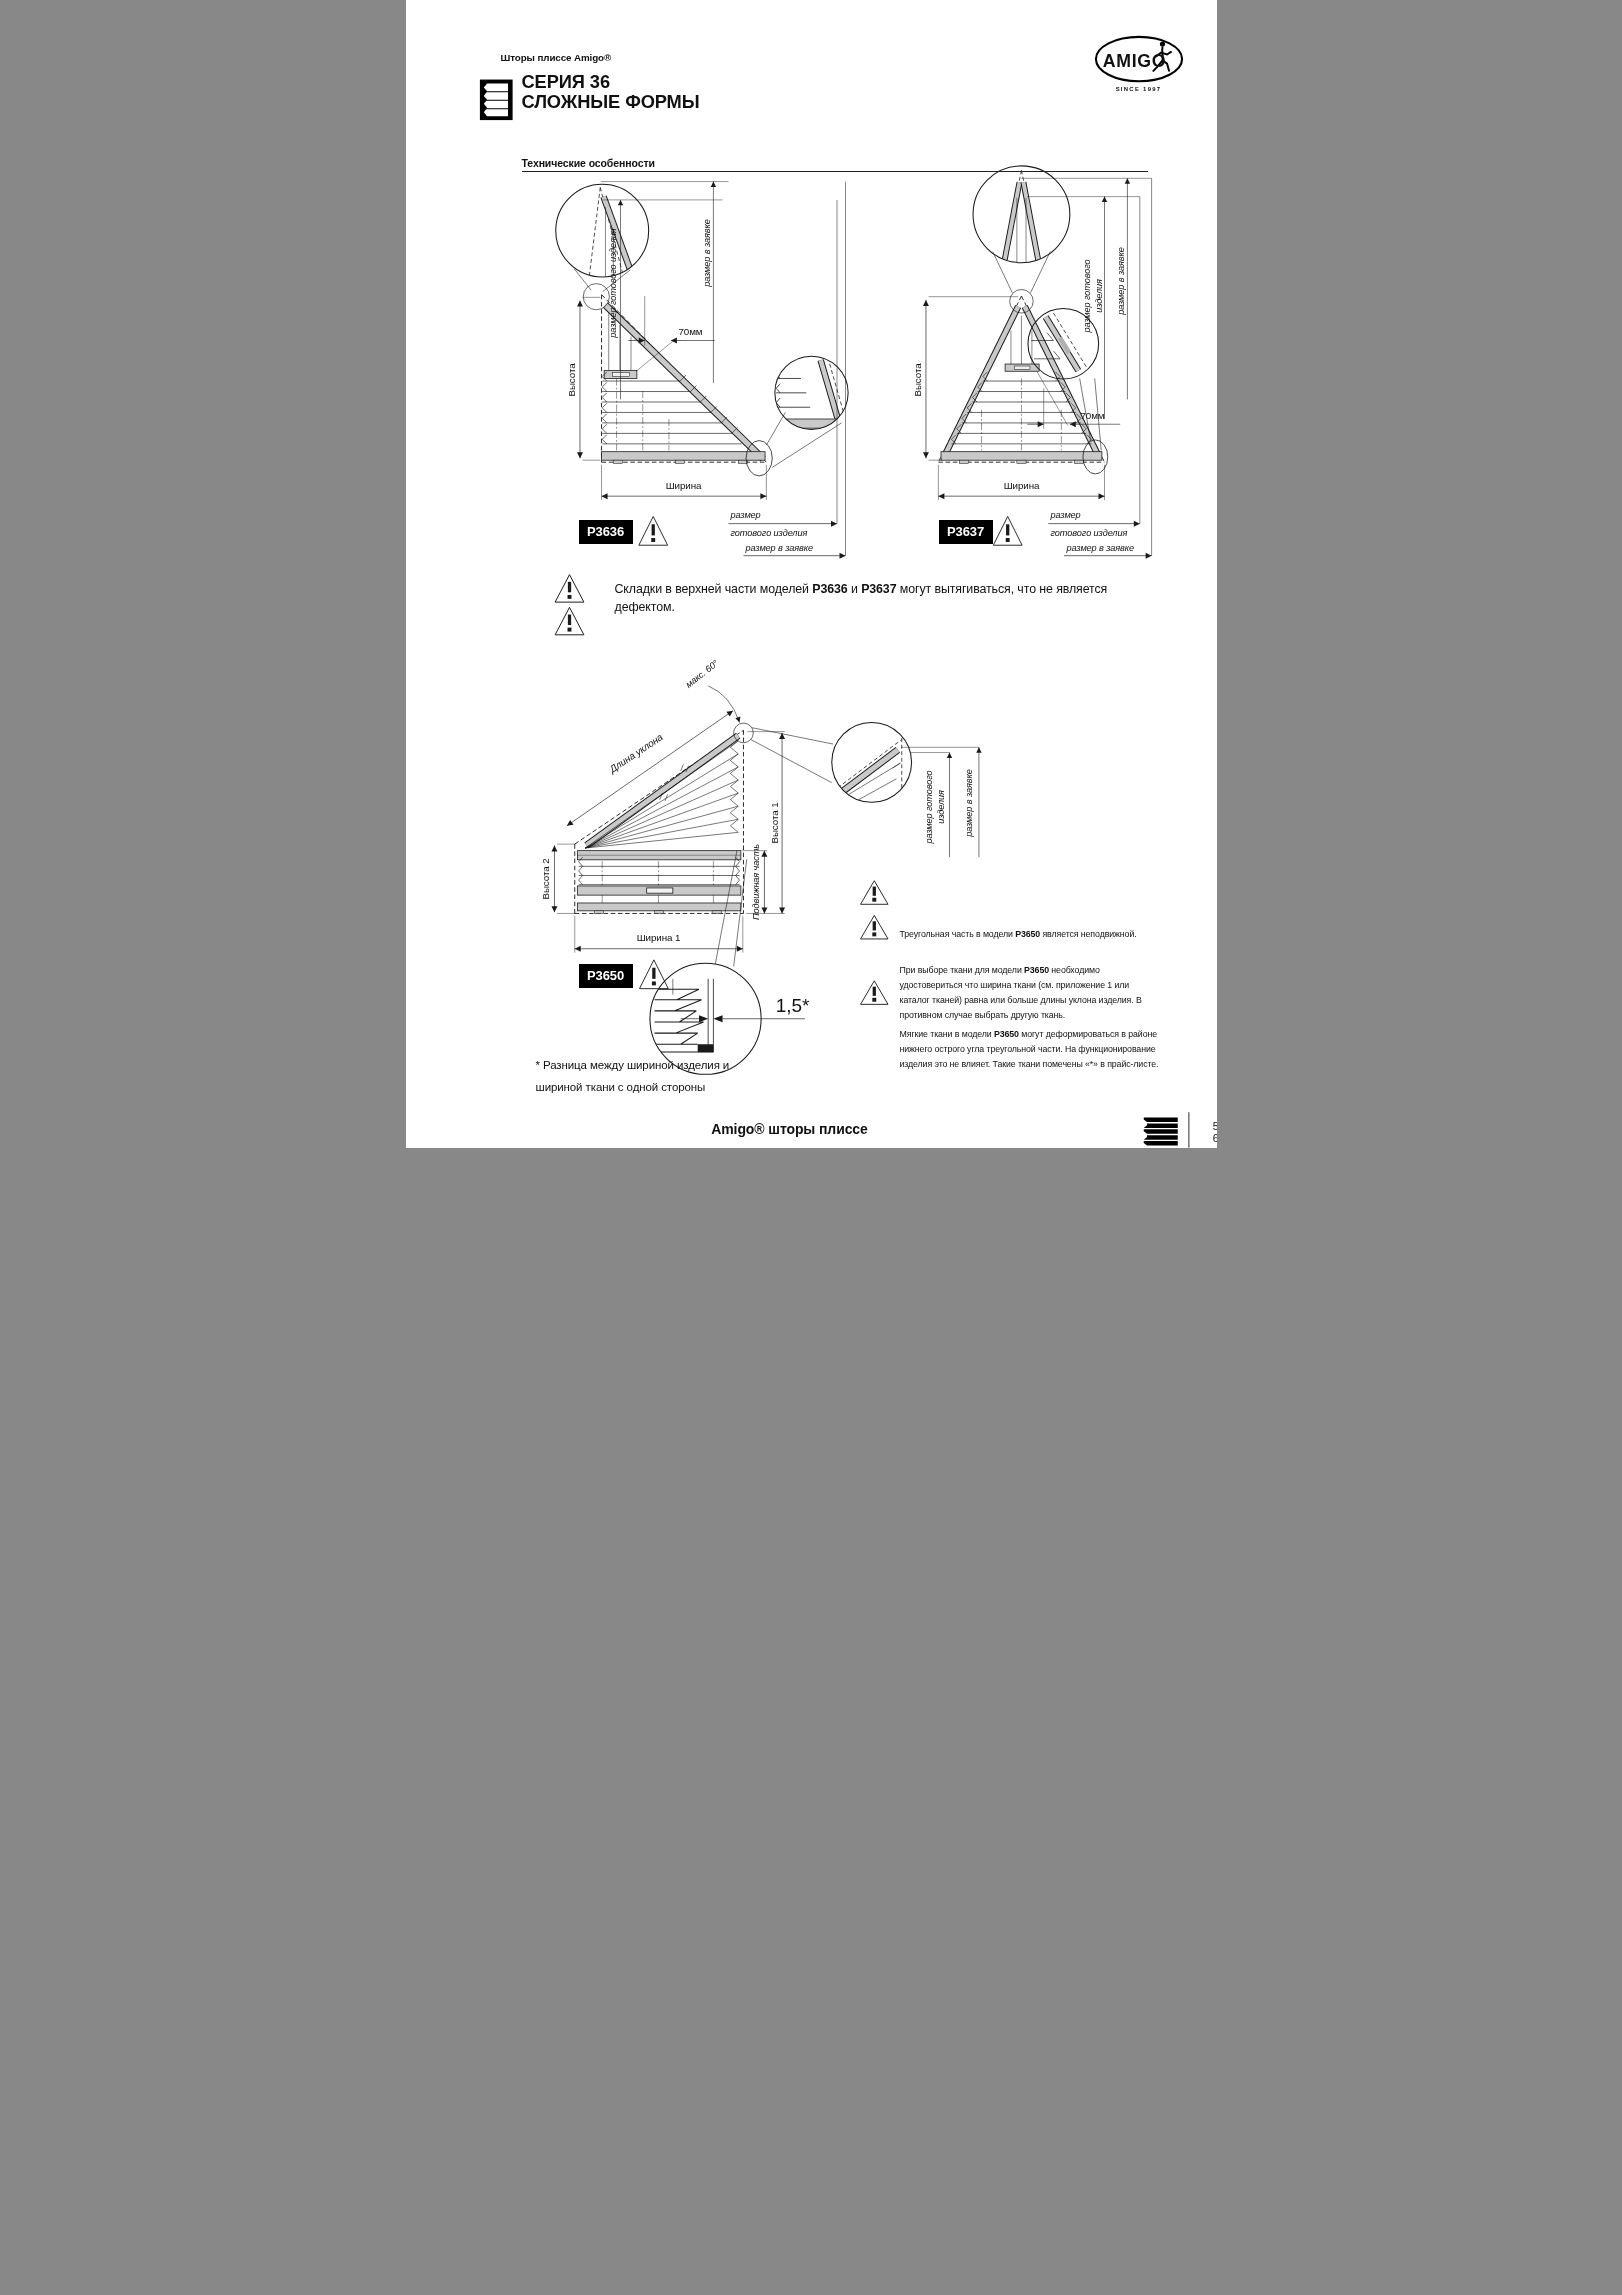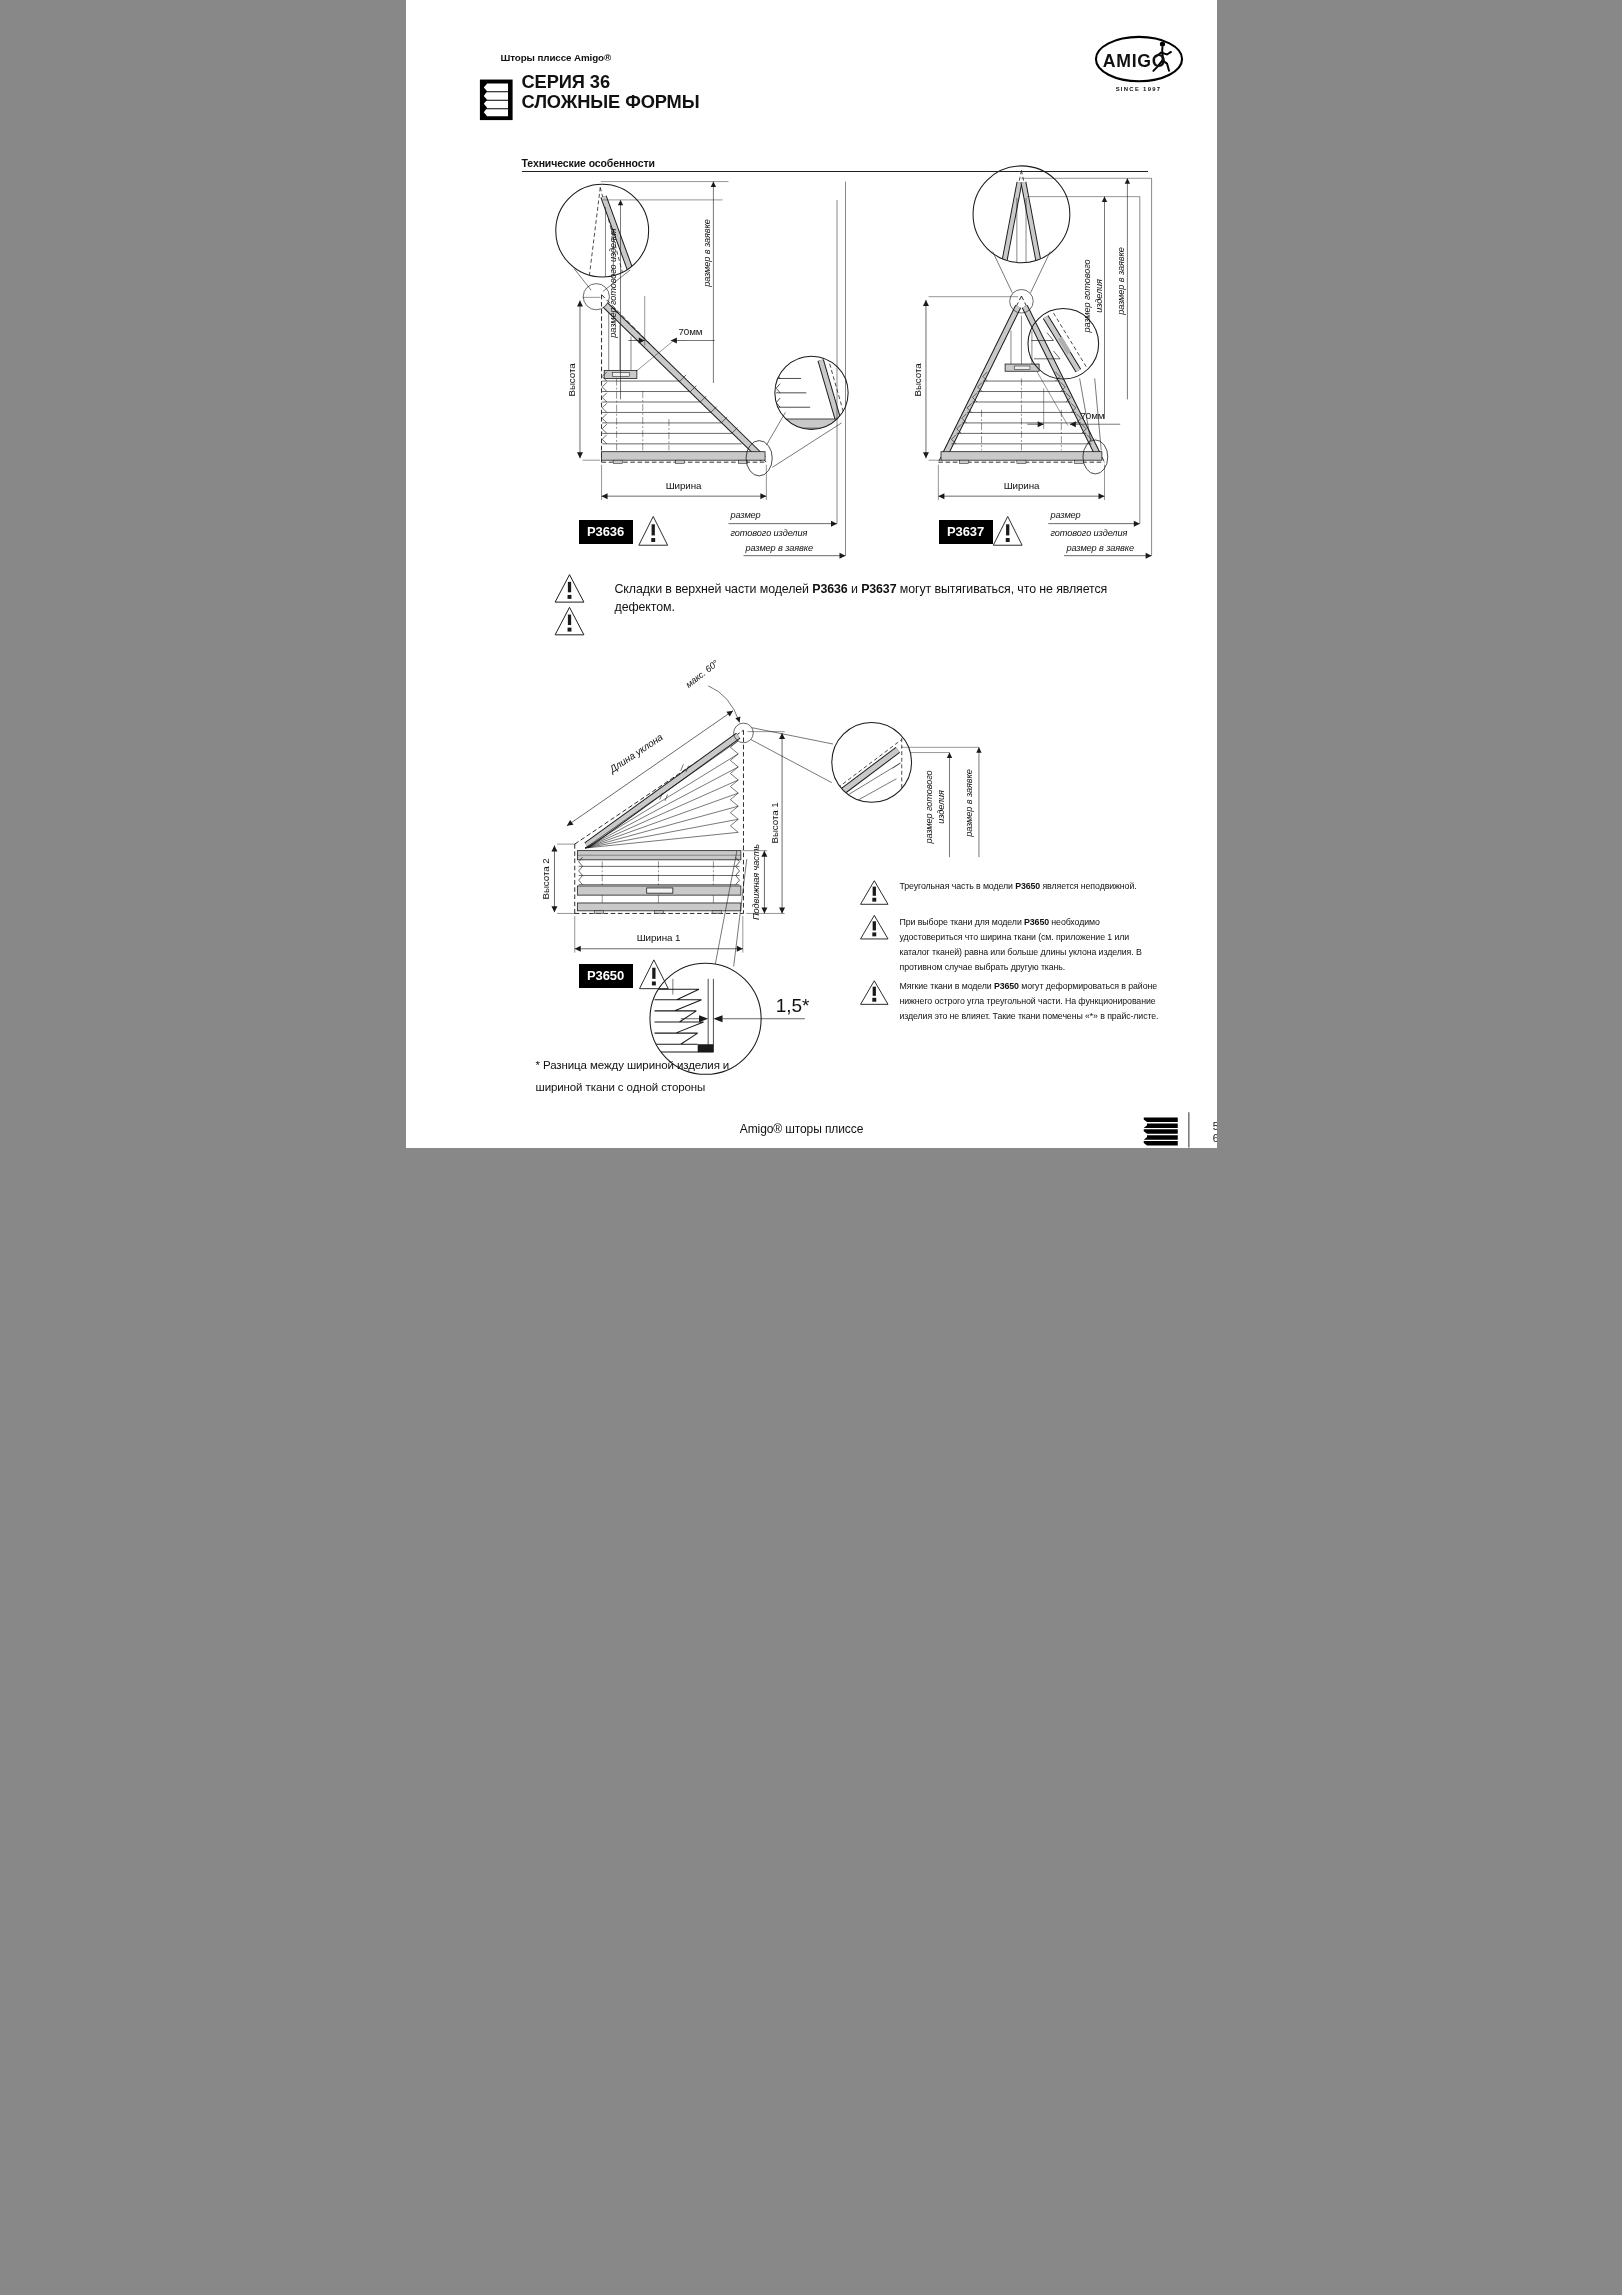--- a/index.html
+++ b/index.html
@@ -10,24 +10,24 @@
   .lblL{position:absolute;transform:translateY(-50%);white-space:nowrap;font-size:9.2px;color:#111;}
   .rot{transform:translate(-50%,-50%) rotate(-90deg);}
   .it{font-style:italic;}
   .badge{position:absolute;background:#000;color:#fff;font-weight:bold;font-size:13px;
          display:flex;align-items:center;justify-content:center;width:54px;height:23.6px;}
   .hdr-small{position:absolute;left:79px;top:52px;font-size:9.8px;font-weight:bold;margin-left:16px;}
   .series{position:absolute;left:116px;top:72px;font-size:18.3px;font-weight:bold;line-height:20px;}
   .section{position:absolute;left:116px;top:157px;font-size:10.5px;font-weight:bold;}
   .rule{position:absolute;left:116px;top:171px;width:626px;height:1px;background:#222;}
   .warn-text{position:absolute;left:209px;width:556px;font-size:12.4px;line-height:18.3px;}
-  .note{position:absolute;left:494px;width:260px;font-size:8.8px;line-height:15px;}
+  .note{position:absolute;left:494px;width:260px;font-size:8.8px;line-height:15px;margin-top:48px;}
   .foot-note{position:absolute;left:130px;top:1055px;width:242px;font-size:11.5px;line-height:21.6px;}
-  .footer-c{position:absolute;left:396px;top:1129px;transform:translate(-50%,-50%);
-            font-size:12px;font-weight:normal;}
+  .footer-c{position:absolute;left:384px;top:1129px;transform:translate(-50%,-50%);
+            font-size:14px;font-weight:bold;}
   .pagenum{position:absolute;left:813px;top:1132px;transform:translate(-50%,-50%);font-size:10.5px;}
   b{font-weight:bold;}
   .logo{position:absolute;left:687px;top:33px;width:92px;height:62px;}
 </style>
 </head>
 <body>
 
 <div class="page">
 
   <svg width="811" height="1148" viewBox="0 0 1240 1754">

